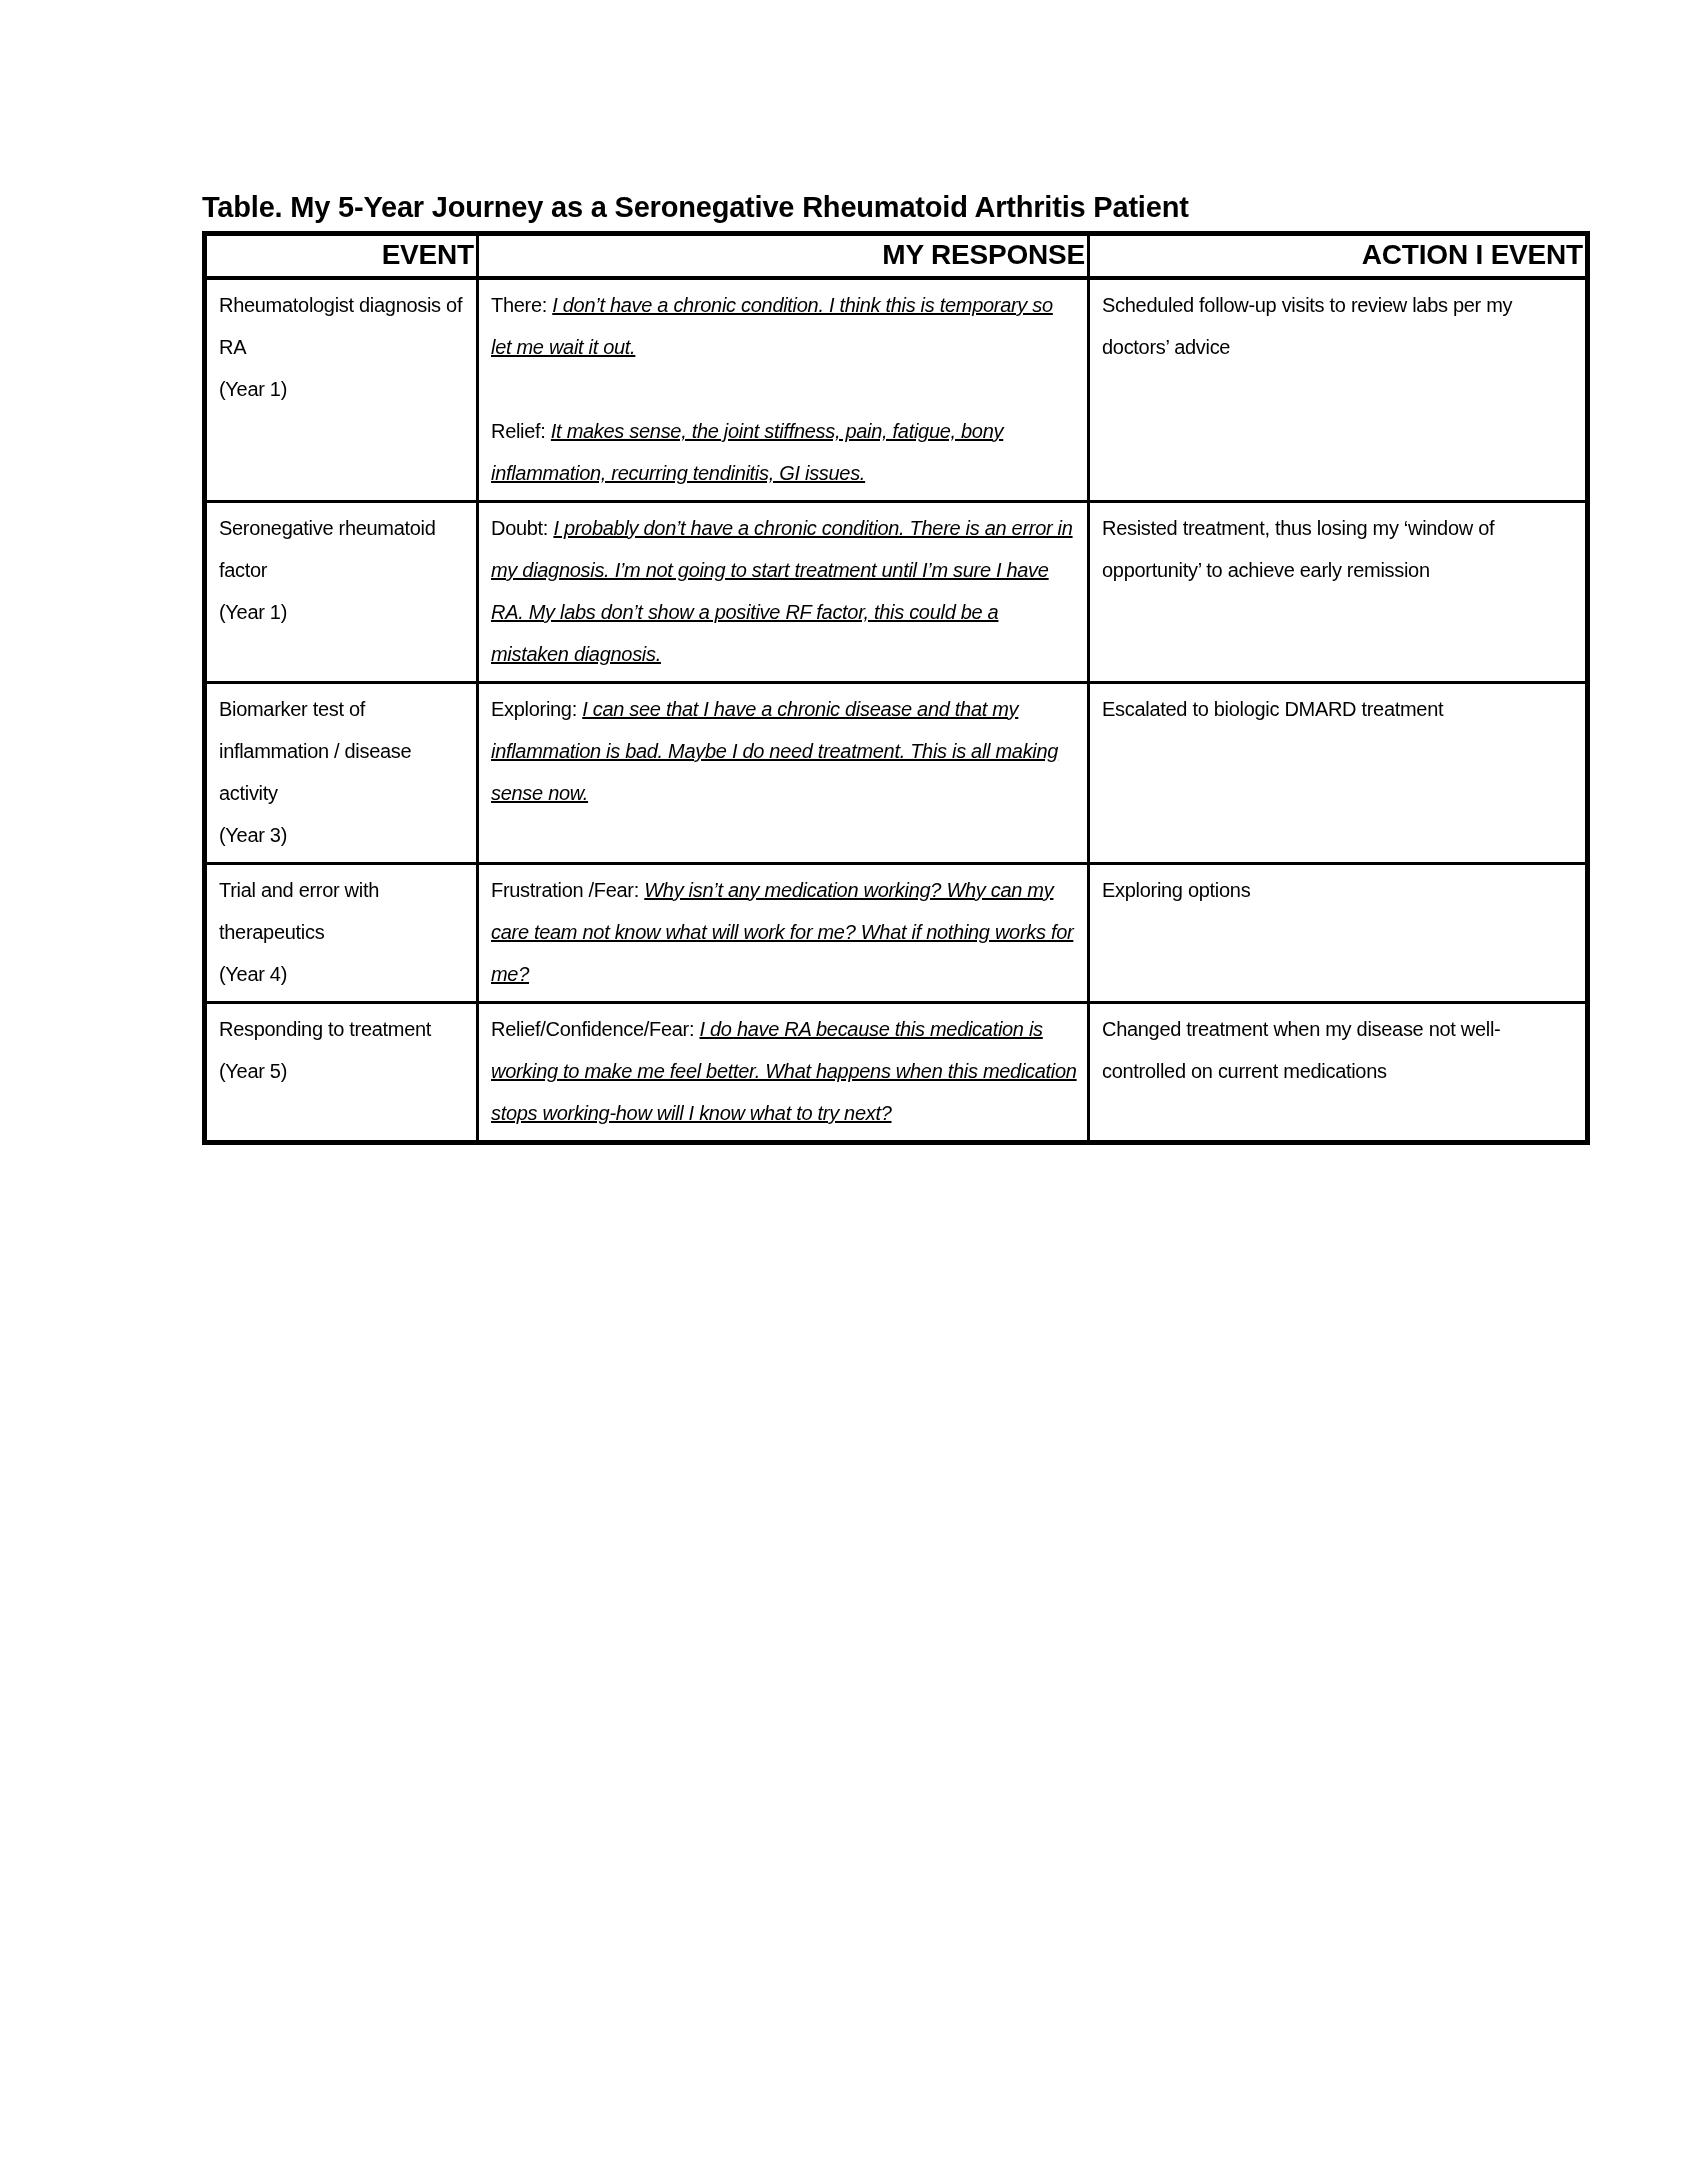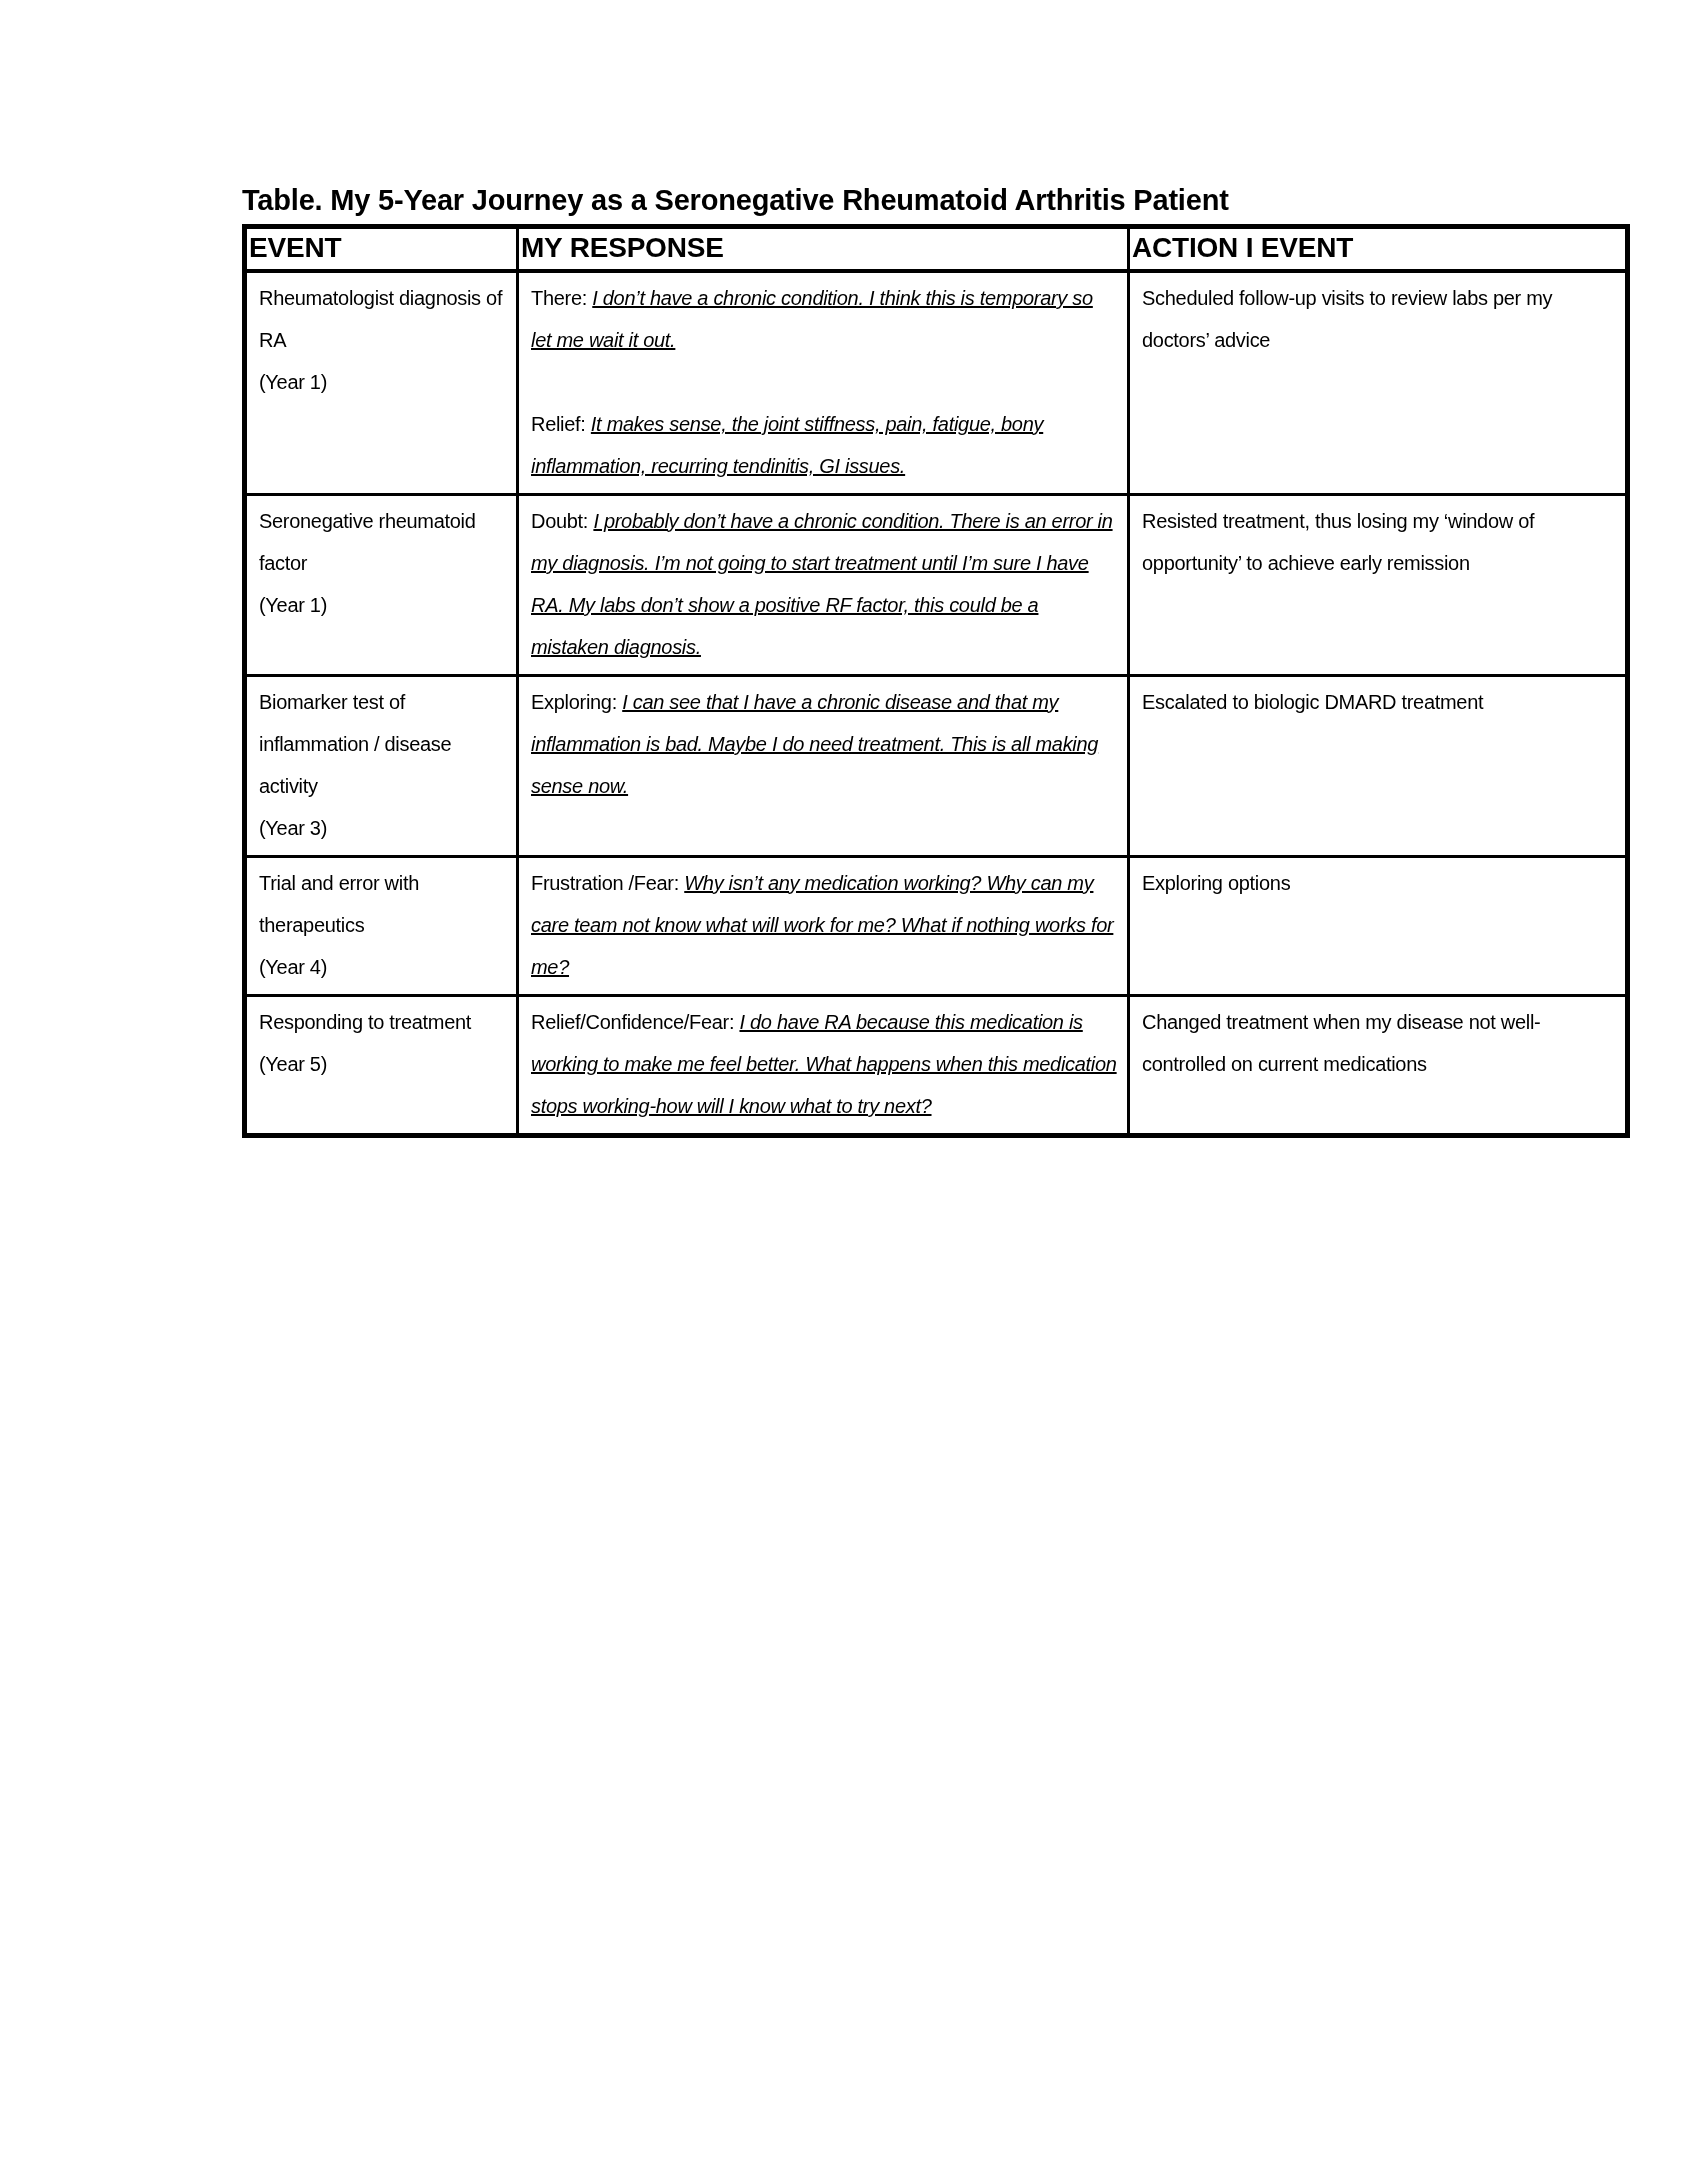--- a/index.html
+++ b/index.html
@@ -11,23 +11,22 @@
     width: 1683px;
     height: 2178px;
     position: relative;
     font-family: "Liberation Sans", sans-serif;
     color: #000000;
     -webkit-font-smoothing: antialiased;
   }
   .page {
     position: absolute;
     left: 202px;
-    top: 183px;
+    top: 190px;
     width: 1383px;
-    margin-left: 40px;
   }
   .doc-title {
     font-size: 29px;
     font-weight: bold;
     line-height: 34px;
     margin: 0 0 7px 0;
     letter-spacing: -0.2px;
     white-space: nowrap;
   }
   table.journey {
@@ -36,21 +35,21 @@
     width: 1383px;
     border: 5px solid #000000;
   }
   table.journey th,
   table.journey td {
     border: 3px solid #000000;
   }
   table.journey th {
     font-size: 28px;
     font-weight: bold;
-    text-align: left;
+    text-align: right;
     vertical-align: middle;
     padding: 3px 2px 5px 2px;
     letter-spacing: -0.2px;
     border-bottom-width: 4px;
   }
   table.journey td {
     vertical-align: top;
     font-size: 20px;
     line-height: 42px;
     letter-spacing: -0.3px;

